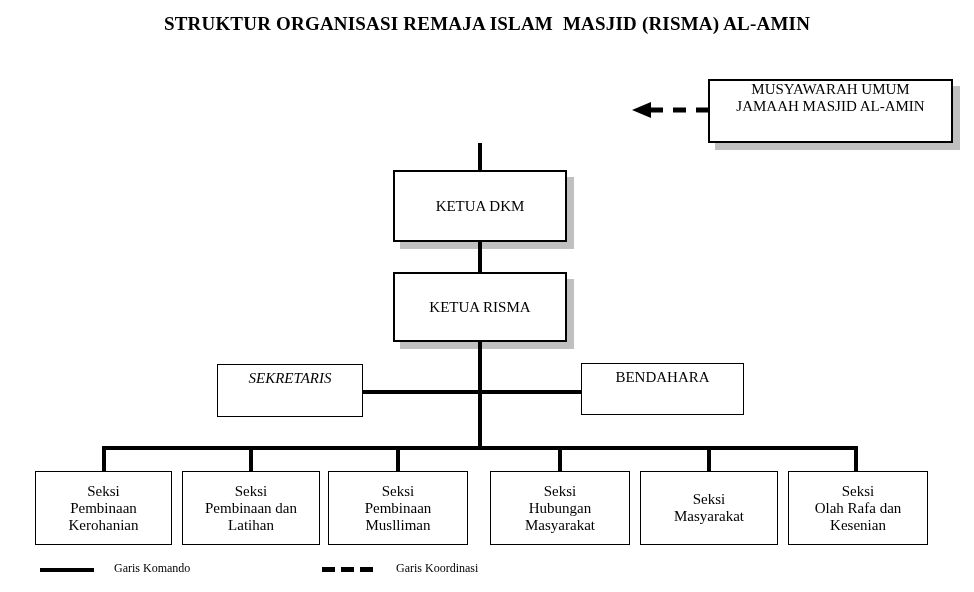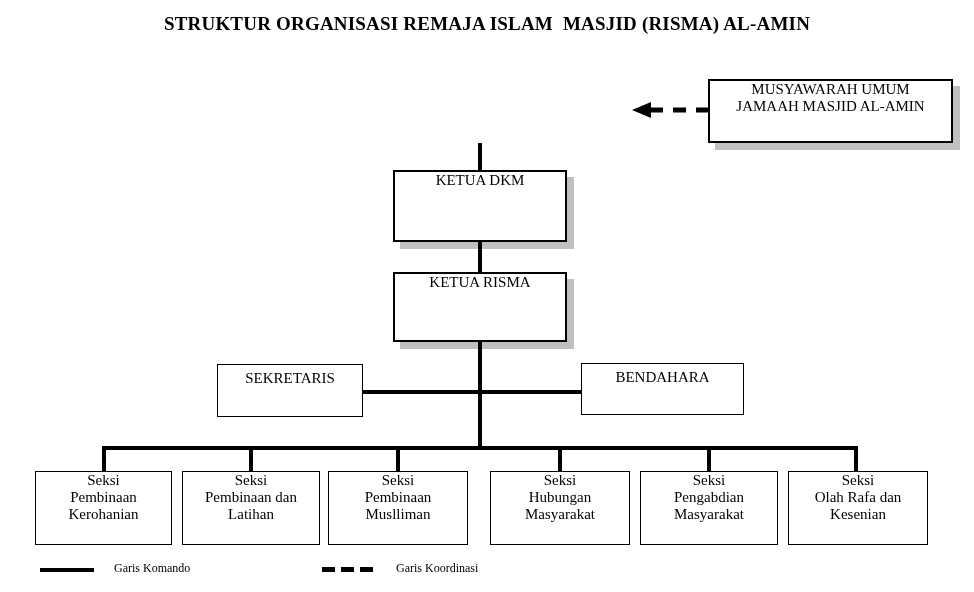--- a/index.html
+++ b/index.html
@@ -28,21 +28,21 @@
     background: #ffffff;
     border: 2px solid #000000;
     box-sizing: border-box;
     text-align: center;
     font-size: 15px;
     line-height: 17px;
   }
   .box.shadowed { box-shadow: 7px 7px 0 0 #c0c0c0; }
   .box.thin { border-width: 1.5px; }
   .box.top-text { padding-top: 5px; }
-  .box.center-text { display: flex; flex-direction: column; justify-content: flex-start; }
+  .box.center-text { display: flex; flex-direction: column; justify-content: center; }
   .conn { position: absolute; background: #000000; }
   .legend-label {
     position: absolute;
     font-size: 12px;
     white-space: pre;
   }
   .legend-solid {
     position: absolute;
     left: 40px; top: 568px;
     width: 54px; height: 4px;
@@ -70,21 +70,21 @@
   </div>
 
   <div class="box shadowed center-text" style="left:393px; top:170px; width:174px; height:72px;">
     <div>KETUA DKM</div>
   </div>
 
   <div class="box shadowed center-text" style="left:393px; top:272px; width:174px; height:70px;">
     <div>KETUA RISMA</div>
   </div>
 
-  <div class="box thin top-text" style="left:217px; top:364px; width:146px; height:53px;">
+  <div class="box thin top-text" style="left:217px; top:364px; width:146px; height:53px;font-style:italic;">
     <div>SEKRETARIS</div>
   </div>
 
   <div class="box thin top-text" style="left:581px; top:363px; width:163px; height:52px;">
     <div>BENDAHARA</div>
   </div>
 
   <div class="box thin center-text" style="left:35px; top:471px; width:137px; height:74px;">
     <div>Seksi</div>
     <div>Pembinaan</div>
@@ -104,21 +104,20 @@
   </div>
 
   <div class="box thin center-text" style="left:490px; top:471px; width:140px; height:74px;">
     <div>Seksi</div>
     <div>Hubungan</div>
     <div>Masyarakat</div>
   </div>
 
   <div class="box thin center-text" style="left:640px; top:471px; width:138px; height:74px;">
     <div>Seksi</div>
-    <div>Pengabdian</div>
     <div>Masyarakat</div>
   </div>
 
   <div class="box thin center-text" style="left:788px; top:471px; width:140px; height:74px;">
     <div>Seksi</div>
     <div>Olah Rafa dan</div>
     <div>Kesenian</div>
   </div>
 
   <div class="conn" style="left:478px; top:143px; width:4px; height:27px;"></div>

